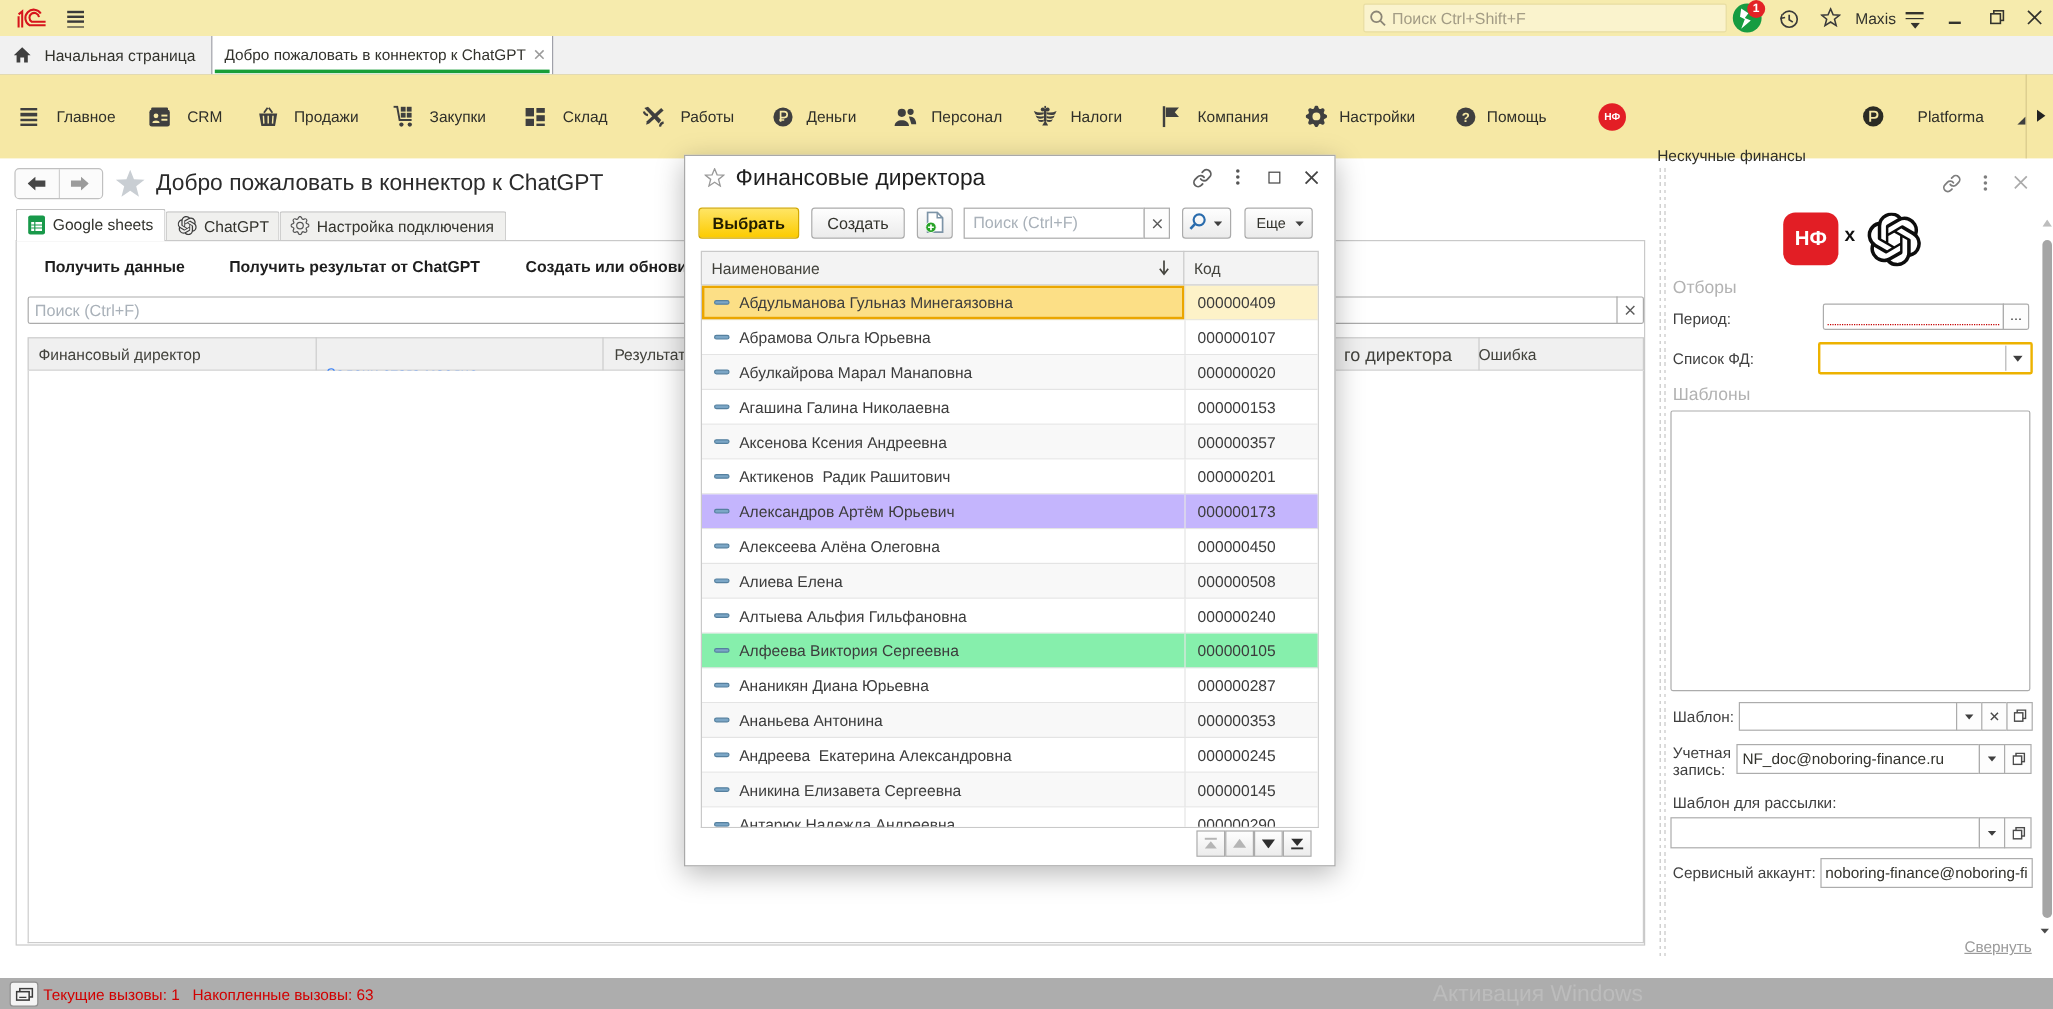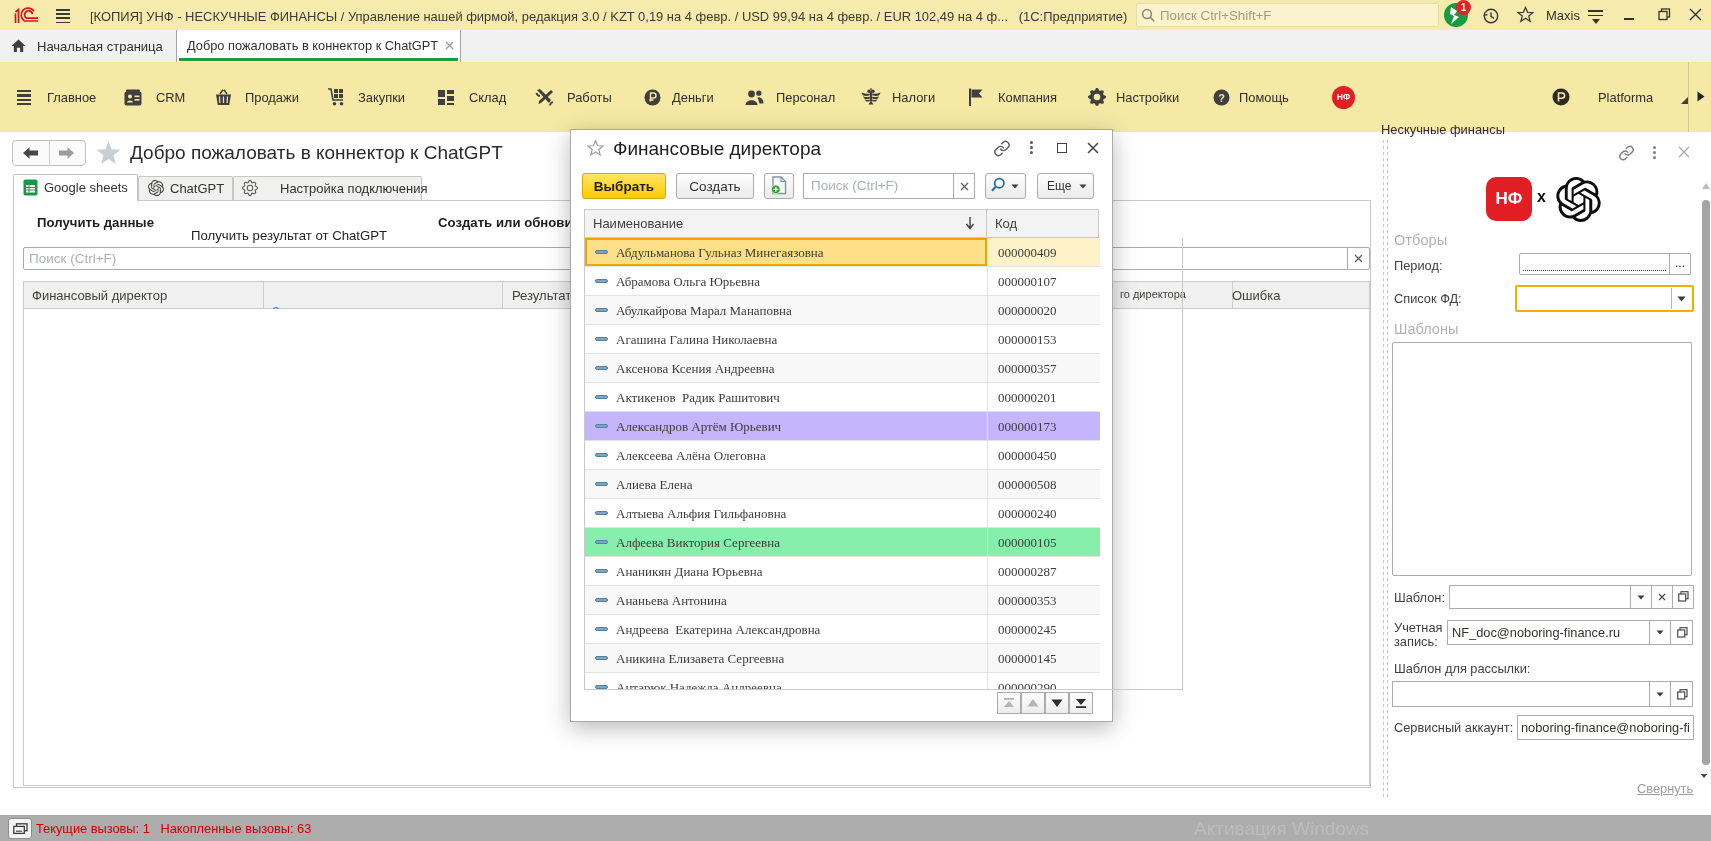--- a/index.html
+++ b/index.html
@@ -22,21 +22,20 @@
   <path d="M20.5 9.2 A4 4 0 1 0 14.5 13.2 L26 13.2"></path>
  </g>
 </svg>
 </div>
 <div class="abs" style="left:56px;top:9px;width:14px;">
  <div style="height:1.6px;background:#3a3a3a;margin-bottom:2.6px;"></div>
  <div style="height:1.6px;background:#3a3a3a;margin-bottom:2.6px;"></div>
  <div style="height:1.6px;background:#3a3a3a;margin-bottom:2.6px;"></div>
  <div style="height:1.6px;background:#3a3a3a;"></div>
 </div>
-<div class="abs txt" style="left:90px;top:8.5px;font-size:12.95px;color:#3b3b35;">[КОПИЯ] УНФ - НЕСКУЧНЫЕ ФИНАНСЫ / Управление нашей фирмой, редакция 3.0 / KZT 0,19 на 4 февр. / USD 99,94 на 4 февр. / EUR 102,49 на 4 ф...&nbsp;&nbsp;&nbsp;(1С:Предприятие)</div>
 
 <div class="abs" style="left:1136px;top:3px;width:303px;height:24px;background:#faf3cd;border:1px solid #e8dda2;border-radius:2px;"></div>
 <svg class="abs" style="left:1141px;top:8px;" width="15" height="15" viewBox="0 0 15 15">
       <circle cx="6" cy="6" r="4.4" fill="none" stroke="#8b8576" stroke-width="1.5"></circle>
       <line x1="9.4" y1="9.4" x2="13.2" y2="13.2" stroke="#8b8576" stroke-width="1.5"></line>
     </svg>
 <div class="abs txt" style="left:1160px;top:8px;font-size:13.3px;color:#a39c85;">Поиск Ctrl+Shift+F</div>
 
 <div class="abs" style="left:1444px;top:3px;width:24px;height:24px;border-radius:50%;background:#169c41;"></div>
 <svg class="abs" style="left:1447px;top:6px;" width="18" height="19" viewBox="0 0 18 19">
@@ -230,41 +229,41 @@
         <path d="M3 8.5 L12 8.5 M3 11 L12 11 M6 6 L6 13.5" stroke="#18994a" stroke-width="1"></path>
       </svg>
 <div class="abs txt" style="left:44px;top:180px;font-size:13px;color:#33332d;">Google sheets</div>
 <svg class="abs" style="left:148px;top:180px;" width="16" height="16" viewBox="0 0 24 24">
         <path fill="#3f3f3f" d="M22.2819 9.8211a5.9847 5.9847 0 0 0-.5157-4.9108 6.0462 6.0462 0 0 0-6.5098-2.9A6.0651 6.0651 0 0 0 4.9807 4.1818a5.9847 5.9847 0 0 0-3.9977 2.9 6.0462 6.0462 0 0 0 .7427 7.0966 5.98 5.98 0 0 0 .511 4.9107 6.051 6.051 0 0 0 6.5146 2.9001A5.9847 5.9847 0 0 0 13.2599 24a6.0557 6.0557 0 0 0 5.7718-4.2058 5.9894 5.9894 0 0 0 3.9977-2.9001 6.0557 6.0557 0 0 0-.7475-7.0729zm-9.022 12.6081a4.4755 4.4755 0 0 1-2.8764-1.0408l.1419-.0804 4.7783-2.7582a.7948.7948 0 0 0 .3927-.6813v-6.7369l2.02 1.1686a.071.071 0 0 1 .038.0615v5.5826a4.504 4.504 0 0 1-4.4945 4.4944zm-9.6607-4.1254a4.4708 4.4708 0 0 1-.5346-3.0137l.142.0852 4.783 2.7582a.7712.7712 0 0 0 .7806 0l5.8428-3.3685v2.3324a.0804.0804 0 0 1-.0332.0615L9.74 19.9502a4.4992 4.4992 0 0 1-6.1408-1.6464zM2.3408 7.8956a4.485 4.485 0 0 1 2.3655-1.9728V11.6a.7664.7664 0 0 0 .3879.6765l5.8144 3.3543-2.0201 1.1685a.0757.0757 0 0 1-.071 0l-4.8303-2.7865A4.504 4.504 0 0 1 2.3408 7.8956zm16.5963 3.8558L13.1038 8.364 15.1192 7.2a.0757.0757 0 0 1 .071 0l4.8303 2.7913a4.4944 4.4944 0 0 1-.6765 8.1042v-5.6772a.79.79 0 0 0-.407-.667zm2.0107-3.0231l-.142-.0852-4.7735-2.7818a.7759.7759 0 0 0-.7854 0L9.409 9.2297V6.8974a.0662.0662 0 0 1 .0284-.0615l4.8303-2.7866a4.4992 4.4992 0 0 1 6.6802 4.66zM8.3065 12.863l-2.02-1.1638a.0804.0804 0 0 1-.038-.0567V6.0742a4.4992 4.4992 0 0 1 7.3757-3.4537l-.142.0805L8.704 5.459a.7948.7948 0 0 0-.3927.6813zm1.0976-2.3654l2.602-1.4998 2.6069 1.4998v2.9994l-2.5974 1.4997-2.6067-1.4997Z"></path>
       </svg>
 <div class="abs txt" style="left:170px;top:181px;font-size:13px;color:#33332d;">ChatGPT</div>
 <svg class="abs" style="left:242px;top:180px;" width="16" height="16" viewBox="0 0 16 16">
         <path fill-rule="evenodd" fill="#555" d="M9.796 1.343c-.527-1.79-3.065-1.79-3.592 0l-.094.319a.873.873 0 0 1-1.255.52l-.292-.16c-1.64-.892-3.433.902-2.54 2.541l.159.292a.873.873 0 0 1-.52 1.255l-.319.094c-1.79.527-1.79 3.065 0 3.592l.319.094a.873.873 0 0 1 .52 1.255l-.16.292c-.892 1.64.901 3.434 2.541 2.54l.292-.159a.873.873 0 0 1 1.255.52l.094.319c.527 1.79 3.065 1.79 3.592 0l.094-.319a.873.873 0 0 1 1.255-.52l.292.16c1.64.893 3.434-.902 2.54-2.541l-.159-.292a.873.873 0 0 1 .52-1.255l.319-.094c1.79-.527 1.79-3.065 0-3.592l-.319-.094a.873.873 0 0 1-.52-1.255l.16-.292c.893-1.64-.902-3.433-2.541-2.54l-.292.159a.873.873 0 0 1-1.255-.52l-.094-.319zm-2.633.283c.246-.835 1.428-.835 1.674 0l.094.319a1.873 1.873 0 0 0 2.693 1.115l.291-.16c.764-.415 1.6.42 1.184 1.185l-.159.292a1.873 1.873 0 0 0 1.116 2.692l.318.094c.835.246.835 1.428 0 1.674l-.319.094a1.873 1.873 0 0 0-1.115 2.693l.16.291c.415.764-.42 1.6-1.185 1.184l-.291-.159a1.873 1.873 0 0 0-2.693 1.116l-.094.318c-.246.835-1.428.835-1.674 0l-.094-.319a1.873 1.873 0 0 0-2.692-1.115l-.292.16c-.764.415-1.6-.42-1.184-1.185l.159-.291A1.873 1.873 0 0 0 1.945 8.93l-.319-.094c-.835-.246-.835-1.428 0-1.674l.319-.094A1.873 1.873 0 0 0 3.06 4.377l-.16-.292c-.415-.764.42-1.6 1.185-1.184l.292.159a1.873 1.873 0 0 0 2.692-1.115l.094-.319z M8 5.754a2.246 2.246 0 1 0 0 4.492 2.246 2.246 0 0 0 0-4.492zM4.754 8a3.246 3.246 0 1 1 6.492 0 3.246 3.246 0 0 1-6.492 0z"></path>
       </svg>
-<div class="abs txt" style="left:280px;top:181px;font-size:13px;color:#33332d;text-align:center;">Настройка подключения</div>
+<div class="abs txt" style="left:264px;top:181px;font-size:13px;color:#33332d;text-align:center;">Настройка подключения</div>
 
 <div class="abs txt" style="left:37px;top:215px;font-size:13.2px;font-weight:bold;color:#1e1e1e;text-align:right;">Получить данные</div>
-<div class="abs txt" style="left:191px;top:215px;font-size:13.2px;font-weight:normal;color:#1e1e1e;margin-top:13px;">Получить результат от ChatGPT</div>
+<div class="abs txt" style="left:191px;top:215px;font-size:13.2px;font-weight:bold;color:#1e1e1e;">Получить результат от ChatGPT</div>
 <div class="abs txt" style="left:438px;top:215px;font-size:13.2px;font-weight:bold;color:#1e1e1e;">Создать или обновить</div>
 
 <div class="abs" style="left:23px;top:247px;width:1347px;height:23px;background:#fff;border:1px solid #ababab;border-radius:2px;"></div>
 <div class="abs txt" style="left:29px;top:251px;font-size:13.5px;color:#a9b1b9;">Поиск (Ctrl+F)</div>
 <div class="abs" style="left:1347px;top:247px;width:1px;height:23px;background:#ababab;"></div>
 <svg class="abs" style="left:1354px;top:254px;" width="9" height="9" viewBox="0 0 9 9">
         <path d="M1 1 L8 8 M8 1 L1 8" stroke="#5a5a5a" stroke-width="1.2"></path>
       </svg>
 
 <div class="abs" style="left:23px;top:281px;width:1347px;height:28px;background:#f0f0f0;border:1px solid #cccccc;"></div>
 <div class="abs" style="left:263px;top:281px;width:1px;height:28px;background:#cccccc;"></div>
 <div class="abs" style="left:502px;top:281px;width:1px;height:28px;background:#cccccc;"></div>
 <div class="abs" style="left:1232px;top:281px;width:1px;height:28px;background:#cccccc;"></div>
 <div class="abs txt" style="left:32px;top:288px;font-size:13px;color:#42423c;">Финансовый директор</div>
 <div class="abs txt" style="left:272px;top:304px;font-size:13px;color:#3b82f6;">Задачи этого месяца</div>
 <div class="abs txt" style="left:512px;top:288px;font-size:13px;color:#42423c;">Результат</div>
-<div class="abs txt" style="left:1120px;top:288px;font-size:11px;color:#42423c;">го директора</div>
+<div class="abs txt" style="left:1120px;top:288px;font-size:15px;color:#42423c;">го директора</div>
 <div class="abs txt" style="left:1232px;top:288px;font-size:13px;color:#42423c;">Ошибка</div>
 
 <div class="abs" style="left:23px;top:309px;width:1347px;height:477px;background:#fff;border:1px solid #cccccc;border-top:none;"></div>
 </div>
 
 <div id="rightpanel">
 <style>
  .rlabel { font-size:12.8px; color:#3f3f3f; }
  .rgray { font-size:14.6px; color:#b2b2b2; }
  .rbtn { position:absolute; background:#fdfdfd; border:1px solid #acacac; }
@@ -420,21 +419,21 @@
       </svg>
 
 <div style="position:absolute;left:13px;top:79px;width:515px;height:29px;background:#f3f3f3;border:1px solid #c9c9c9;"></div>
 <div style="position:absolute;left:415px;top:79px;width:1px;height:29px;background:#c9c9c9;"></div>
 <div style="position:absolute;left:22px;top:86px;font-size:13px;color:#42423c;">Наименование</div>
 <svg style="position:absolute;left:394px;top:86px;" width="10" height="14" viewBox="0 0 10 14">
         <path d="M5 1 L5 11 M1.5 8 L5 12.5 L8.5 8" fill="none" stroke="#42423c" stroke-width="1.4"></path>
       </svg>
 <div style="position:absolute;left:424px;top:86px;font-size:13px;color:#42423c;">Код</div>
 
-<div style="position:absolute;left:13px;top:108px;width:599px;height:452px;border:1px solid #c9c9c9;border-top:none;overflow:hidden;font-family:Liberation Serif, serif;">
+<div style="position:absolute;left:13px;top:108px;width:515px;height:452px;border:1px solid #c9c9c9;border-top:none;overflow:hidden;">
 <div class="drow" style="left:0;top:0px;background:#fdf2c8;">
 <div style="position:absolute;left:0px;top:0px;width:402px;height:28px;background:#fcdf86;border:2px solid #eba600;"></div>
 <div class="dash"></div>
           <div class="dname">Абдульманова Гульназ Минегаязовна</div>
           <div class="dcode">000000409</div>
           <div class="dsep"></div>
         </div>
 <div class="drow" style="left:0;top:29px;background:#fff;">
 <div class="dash"></div>
           <div class="dname">Абрамова Ольга Юрьевна</div>

